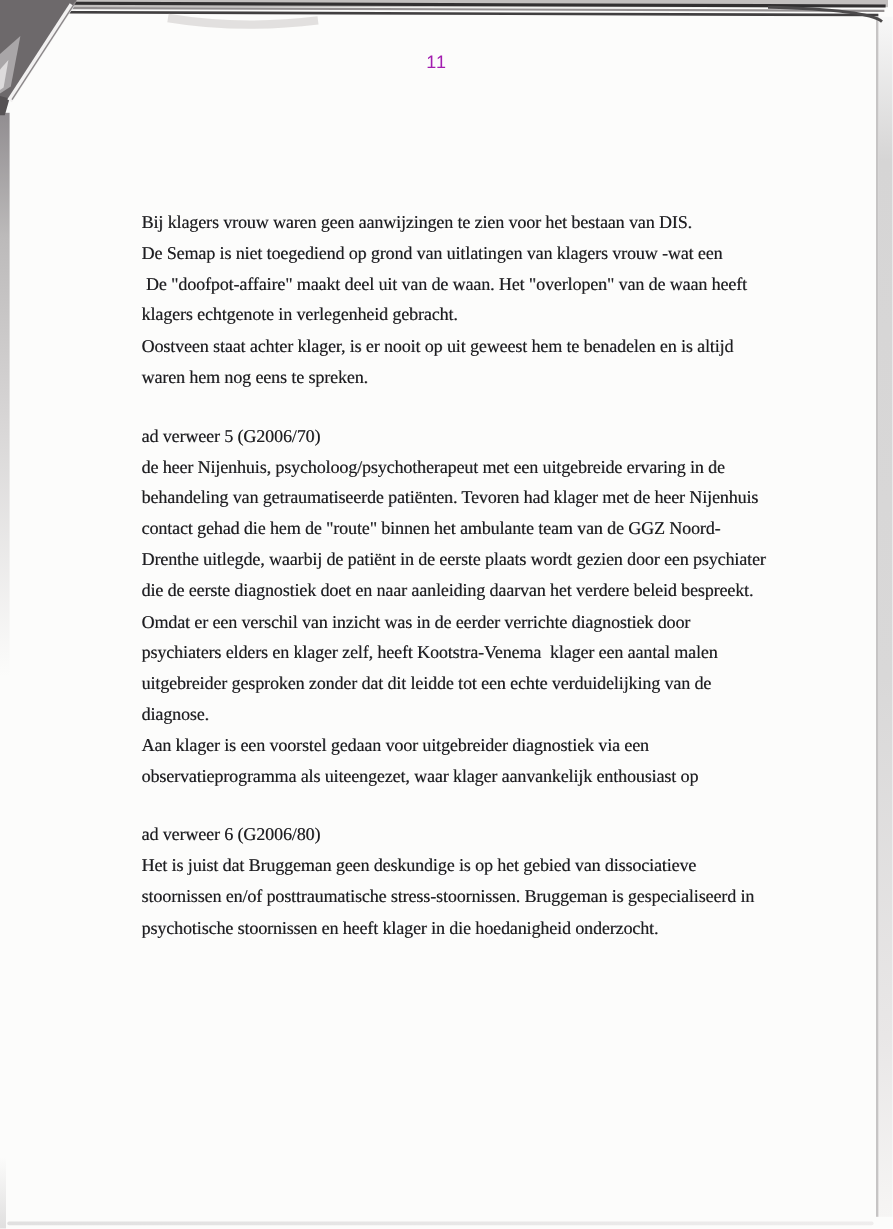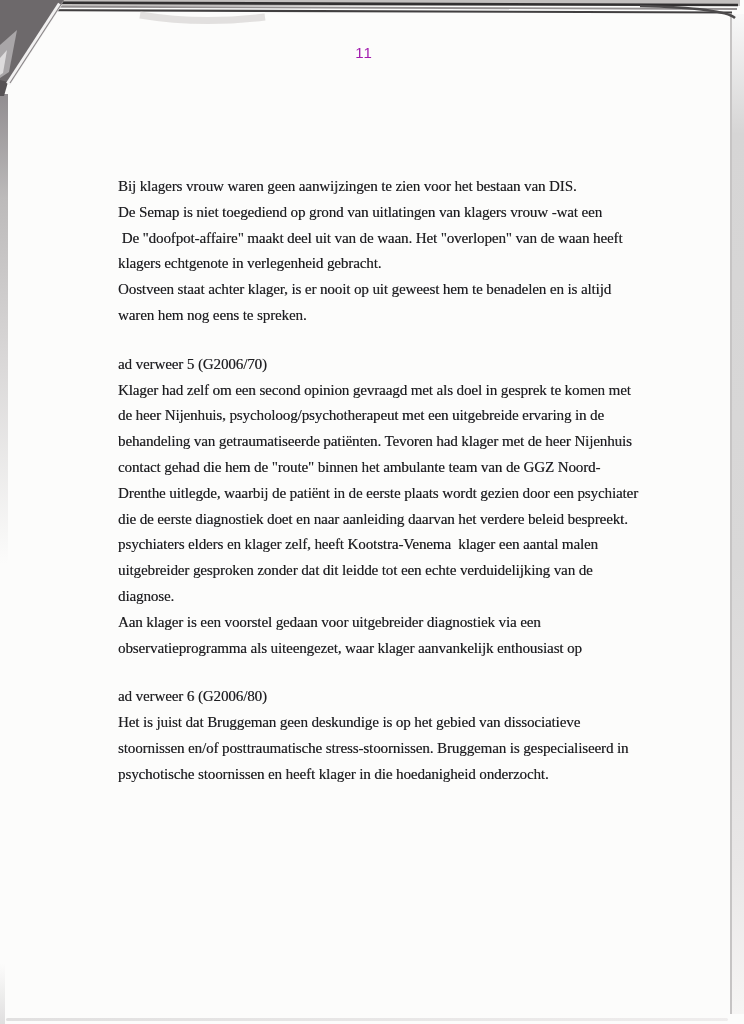--- a/index.html
+++ b/index.html
@@ -93,26 +93,26 @@
   <div class="page-number">11</div>
 
   <div class="text-body">
       <div class="text-line">Bij klagers vrouw waren geen aanwijzingen te zien voor het bestaan van DIS.</div>
       <div class="text-line">De Semap is niet toegediend op grond van uitlatingen van klagers vrouw -wat een</div>
       <div class="text-line"> De "doofpot-affaire" maakt deel uit van de waan. Het "overlopen" van de waan heeft</div>
       <div class="text-line">klagers echtgenote in verlegenheid gebracht.</div>
       <div class="text-line">Oostveen staat achter klager, is er nooit op uit geweest hem te benadelen en is altijd</div>
       <div class="text-line">waren hem nog eens te spreken.</div>
       <div class="section-heading">ad verweer 5 (G2006/70)</div>
-      <div class="text-line">Klager had zelf om een second opinion gevraagd met als doel in gesprek te komen met</div>
       <div class="text-line">de heer Nijenhuis, psycholoog/psychotherapeut met een uitgebreide ervaring in de</div>
       <div class="text-line">behandeling van getraumatiseerde patiënten. Tevoren had klager met de heer Nijenhuis</div>
       <div class="text-line">contact gehad die hem de "route" binnen het ambulante team van de GGZ Noord-</div>
       <div class="text-line">Drenthe uitlegde, waarbij de patiënt in de eerste plaats wordt gezien door een psychiater</div>
       <div class="text-line">die de eerste diagnostiek doet en naar aanleiding daarvan het verdere beleid bespreekt.</div>
+      <div class="text-line">Omdat er een verschil van inzicht was in de eerder verrichte diagnostiek door</div>
       <div class="text-line">psychiaters elders en klager zelf, heeft Kootstra-Venema  klager een aantal malen</div>
       <div class="text-line">uitgebreider gesproken zonder dat dit leidde tot een echte verduidelijking van de</div>
       <div class="text-line">diagnose.</div>
       <div class="text-line">Aan klager is een voorstel gedaan voor uitgebreider diagnostiek via een</div>
       <div class="text-line">observatieprogramma als uiteengezet, waar klager aanvankelijk enthousiast op</div>
       <div class="section-heading">ad verweer 6 (G2006/80)</div>
       <div class="text-line">Het is juist dat Bruggeman geen deskundige is op het gebied van dissociatieve</div>
       <div class="text-line">stoornissen en/of posttraumatische stress-stoornissen. Bruggeman is gespecialiseerd in</div>
       <div class="text-line">psychotische stoornissen en heeft klager in die hoedanigheid onderzocht.</div>
     </div>

